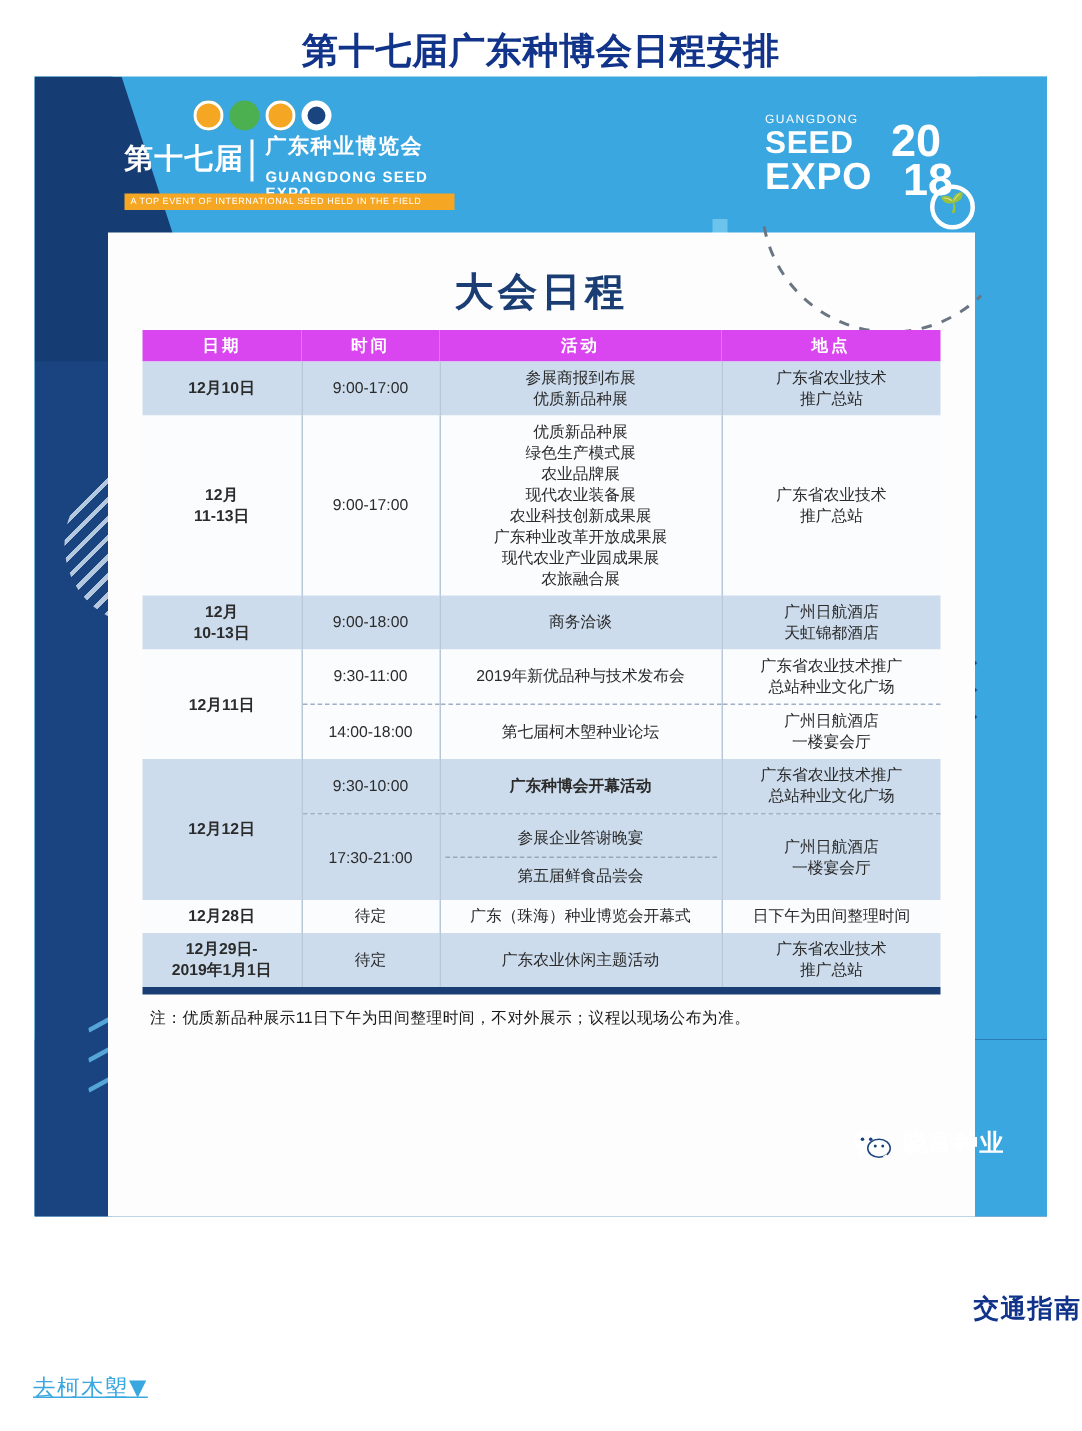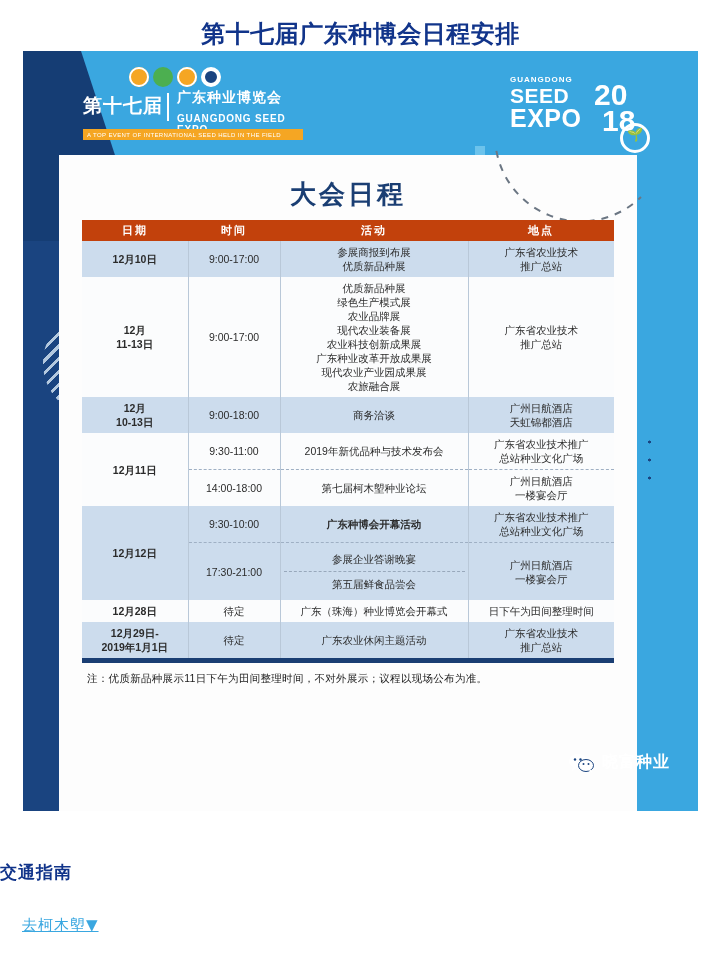--- a/index.html
+++ b/index.html
@@ -87,54 +87,54 @@
     position:absolute;left:0;top:62px;width:220px;height:11px;
     background:linear-gradient(90deg,#f5a623 0%,#f5a623 100%);
     display:flex;align-items:center;
   }
   .logo-strip span{font-size:6px;color:#ffffff;letter-spacing:.4px;padding-left:4px;white-space:nowrap;}
   .plus{position:absolute;left:440px;top:95px;width:34px;height:34px;}
   .plus:before,.plus:after{content:"";position:absolute;background:#6cc3ec;}
   .plus:before{left:12px;top:0;width:10px;height:34px;}
   .plus:after{left:0;top:12px;width:34px;height:10px;}
   .logo-right{position:absolute;right:42px;top:22px;width:150px;height:78px;color:#fff;}
-  .gd-small{position:absolute;left:4px;top:2px;font-size:8px;font-weight:bold;letter-spacing:1px;}
+  .gd-small{position:absolute;left:4px;top:2px;font-size:8px;font-weight:normal;letter-spacing:1px;}
   .seed-txt{position:absolute;left:4px;top:12px;font-size:21px;font-weight:bold;line-height:22px;letter-spacing:.5px;}
   .expo-txt{position:absolute;left:4px;top:34px;font-size:25px;font-weight:bold;line-height:22px;letter-spacing:.5px;}
   .yr20{position:absolute;left:88px;top:8px;font-size:30px;font-weight:bold;line-height:28px;}
   .yr18{position:absolute;left:88px;top:34px;font-size:30px;font-weight:bold;line-height:28px;margin-left:8px;}
   .sprout-circ{
     position:absolute;left:114px;top:50px;width:30px;height:30px;border-radius:50%;
     border:3px solid #ffffff;box-sizing:border-box;
   }
   .sprout-circ:after{content:"\1F331";position:absolute;left:4px;top:1px;font-size:13px;color:#fff;}
 
   
   .card{
-    position:absolute;left:36px;top:104px;width:578px;height:750px;background:#fdfdfd;
+    position:absolute;left:49px;top:104px;width:578px;height:750px;background:#fdfdfd;
   }
   .dashed-arc{position:absolute;right:-6px;top:-10px;width:170px;height:110px;}
 
   .card-title{
     position:absolute;left:0;top:22px;width:578px;text-align:center;
     font-size:26px;font-weight:bold;color:#1a3e73;letter-spacing:3px;
   }
 
   
   table.sched{
     position:absolute;left:23px;top:65px;width:532px;border-collapse:collapse;
     table-layout:fixed;
   }
   table.sched col.c0{width:106px;}
   table.sched col.c1{width:92px;}
   table.sched col.c2{width:188px;}
   table.sched col.c3{width:146px;}
 
   table.sched thead th{
-    background:#c2410c;color:#ffffff;font-size:11px;font-weight:bold;
+    background:#d946ef;color:#ffffff;font-size:11px;font-weight:bold;
     height:19px;letter-spacing:2px;text-align:center;border:none;
   }
   table.sched td{
     text-align:center;vertical-align:middle;color:#2b2b2b;
     font-size:10.5px;line-height:14px;padding:4px 3px;
     border-left:1px solid #b9c8d8;
   }
   table.sched td.first{border-left:none;}
   table.sched tr.alt td{background:#ccdced;}
   table.sched tr.plain td{background:#fbfcfd;}
@@ -155,21 +155,21 @@
 
   
   .wechat{
     position:absolute;right:28px;bottom:38px;display:flex;align-items:center;gap:8px;color:#ffffff;
   }
   .wechat .wx-icon{width:26px;height:20px;position:relative;}
   .wechat .wx-name{font-size:16px;font-weight:bold;letter-spacing:1px;}
 
   
   .section-title{
-    position:absolute;left:0;top:861px;width:721px;text-align:left;
+    position:absolute;left:0;top:861px;width:721px;text-align:right;
     font-size:17px;font-weight:bold;color:#11348a;letter-spacing:1px;
   }
   .link-line{
     position:absolute;left:22px;top:916px;font-size:15px;color:#3aa7e0;
     font-family:"DejaVu Serif","Liberation Serif",serif;letter-spacing:1px;
   }
 </style>
 </head>
 <body>
 

